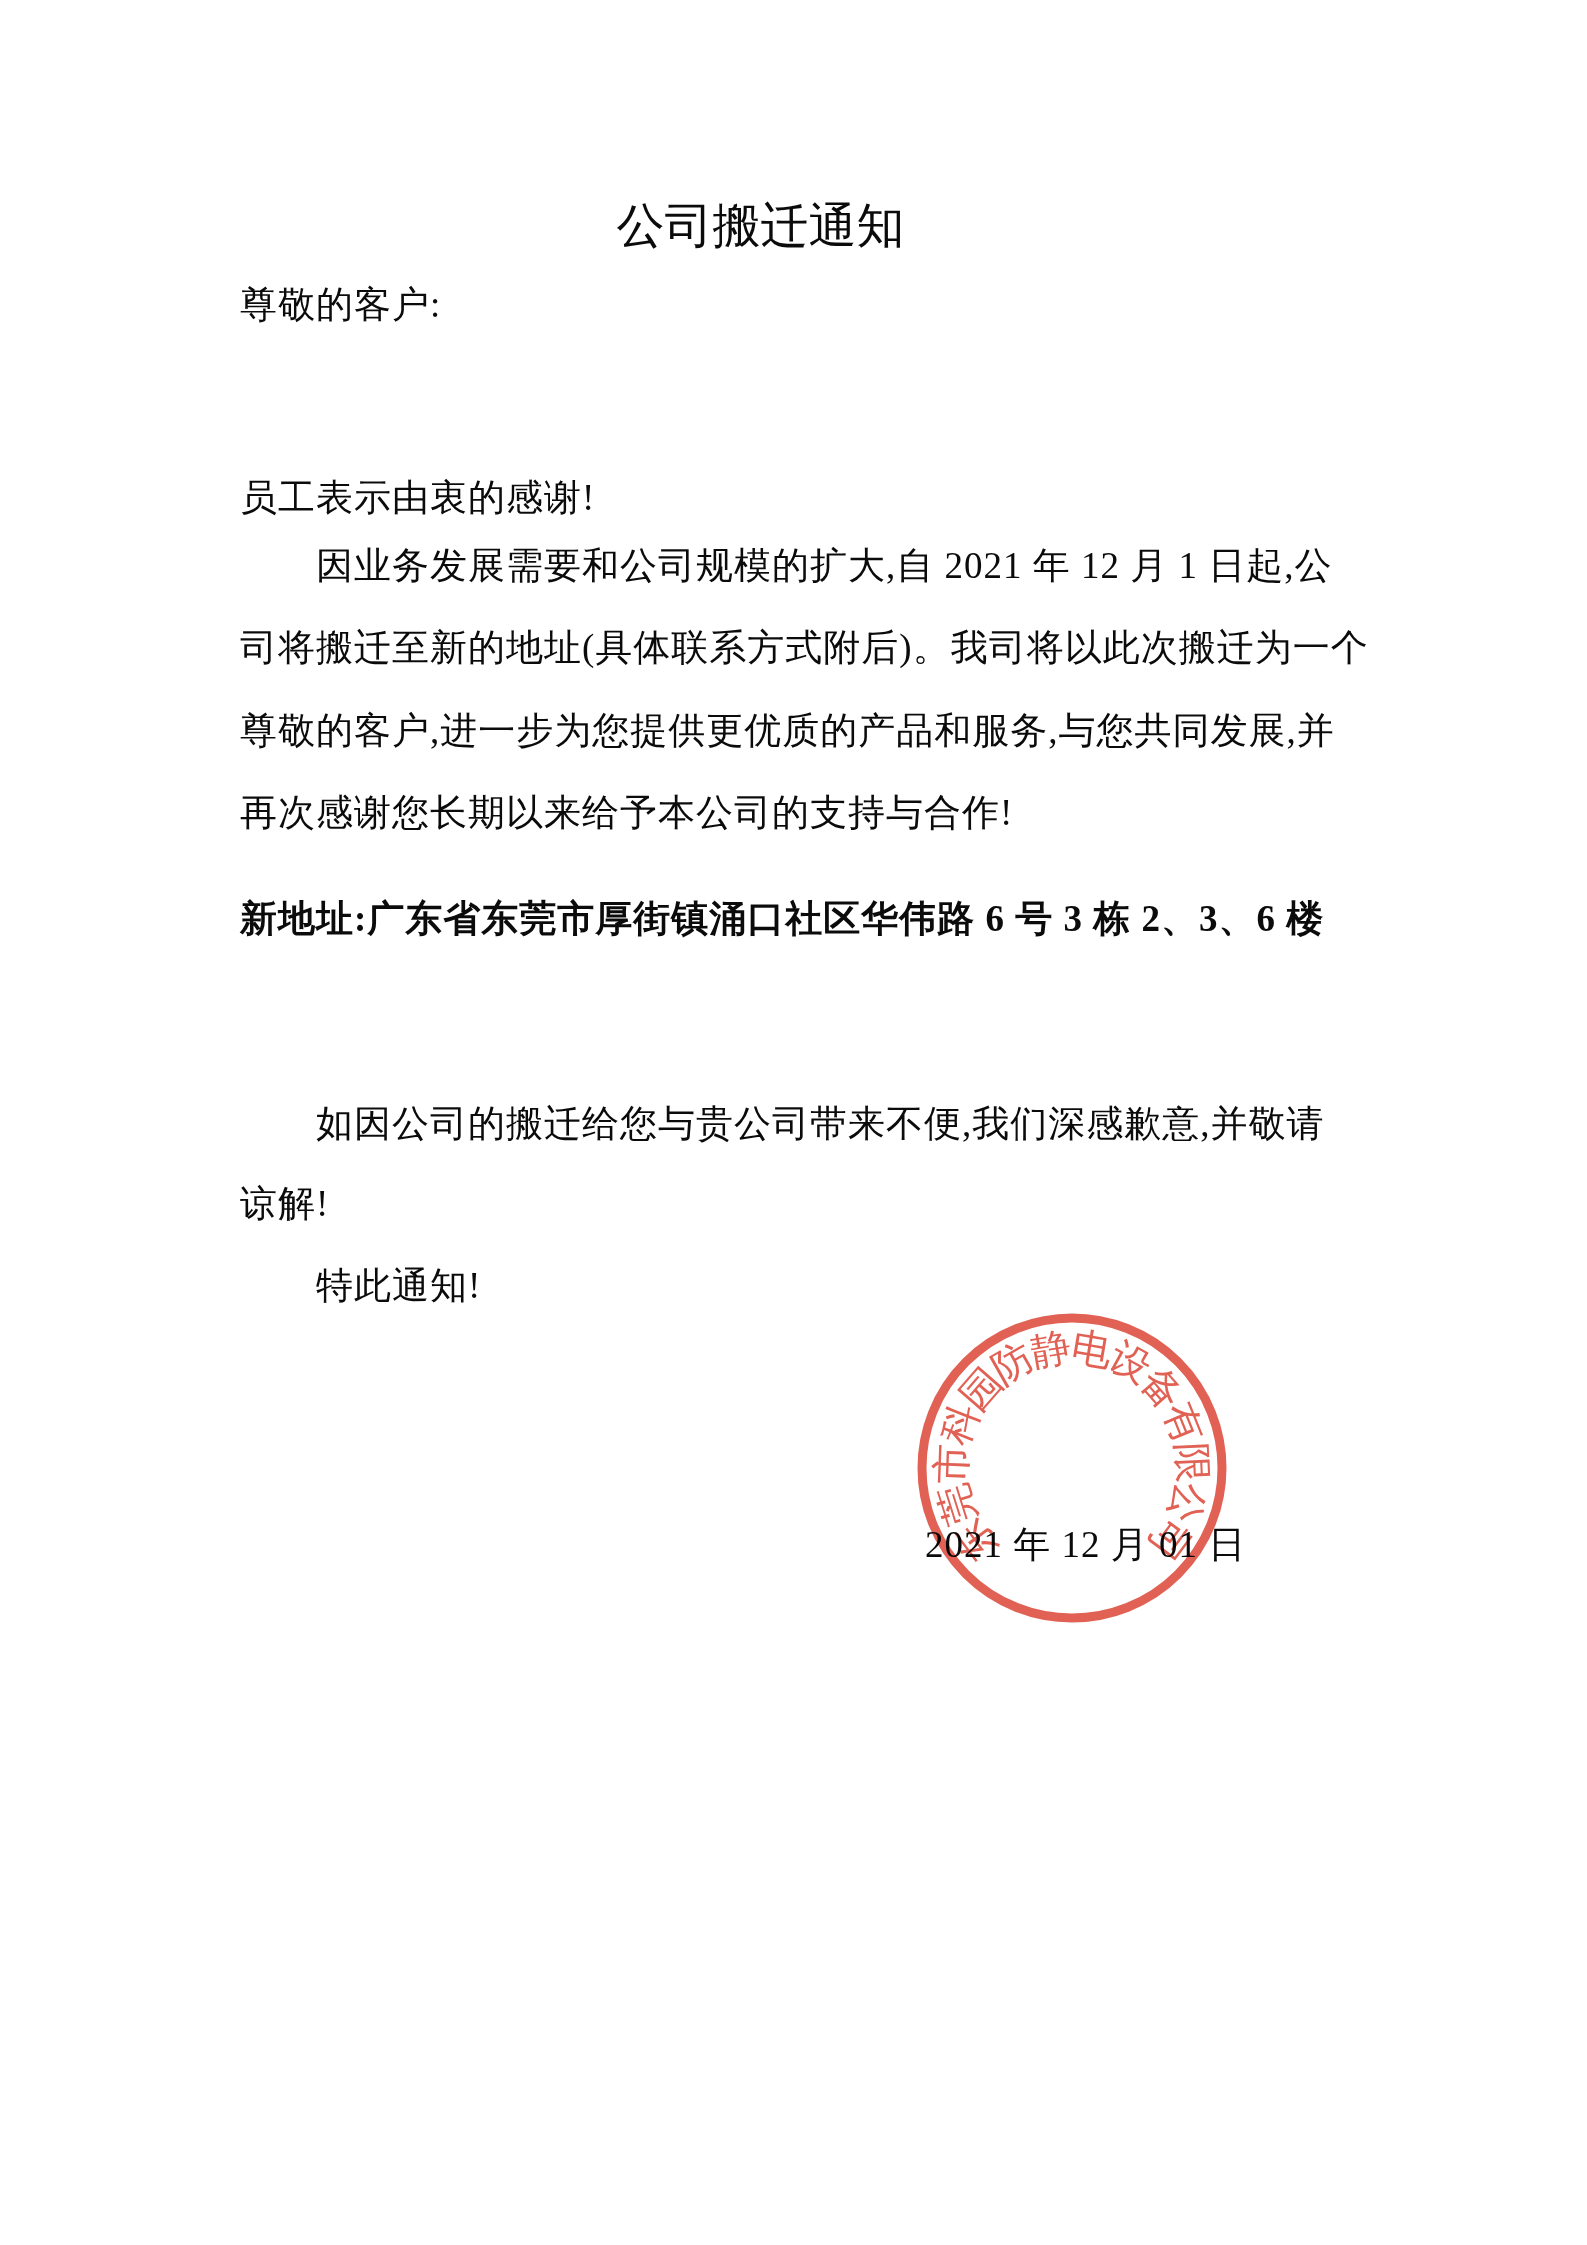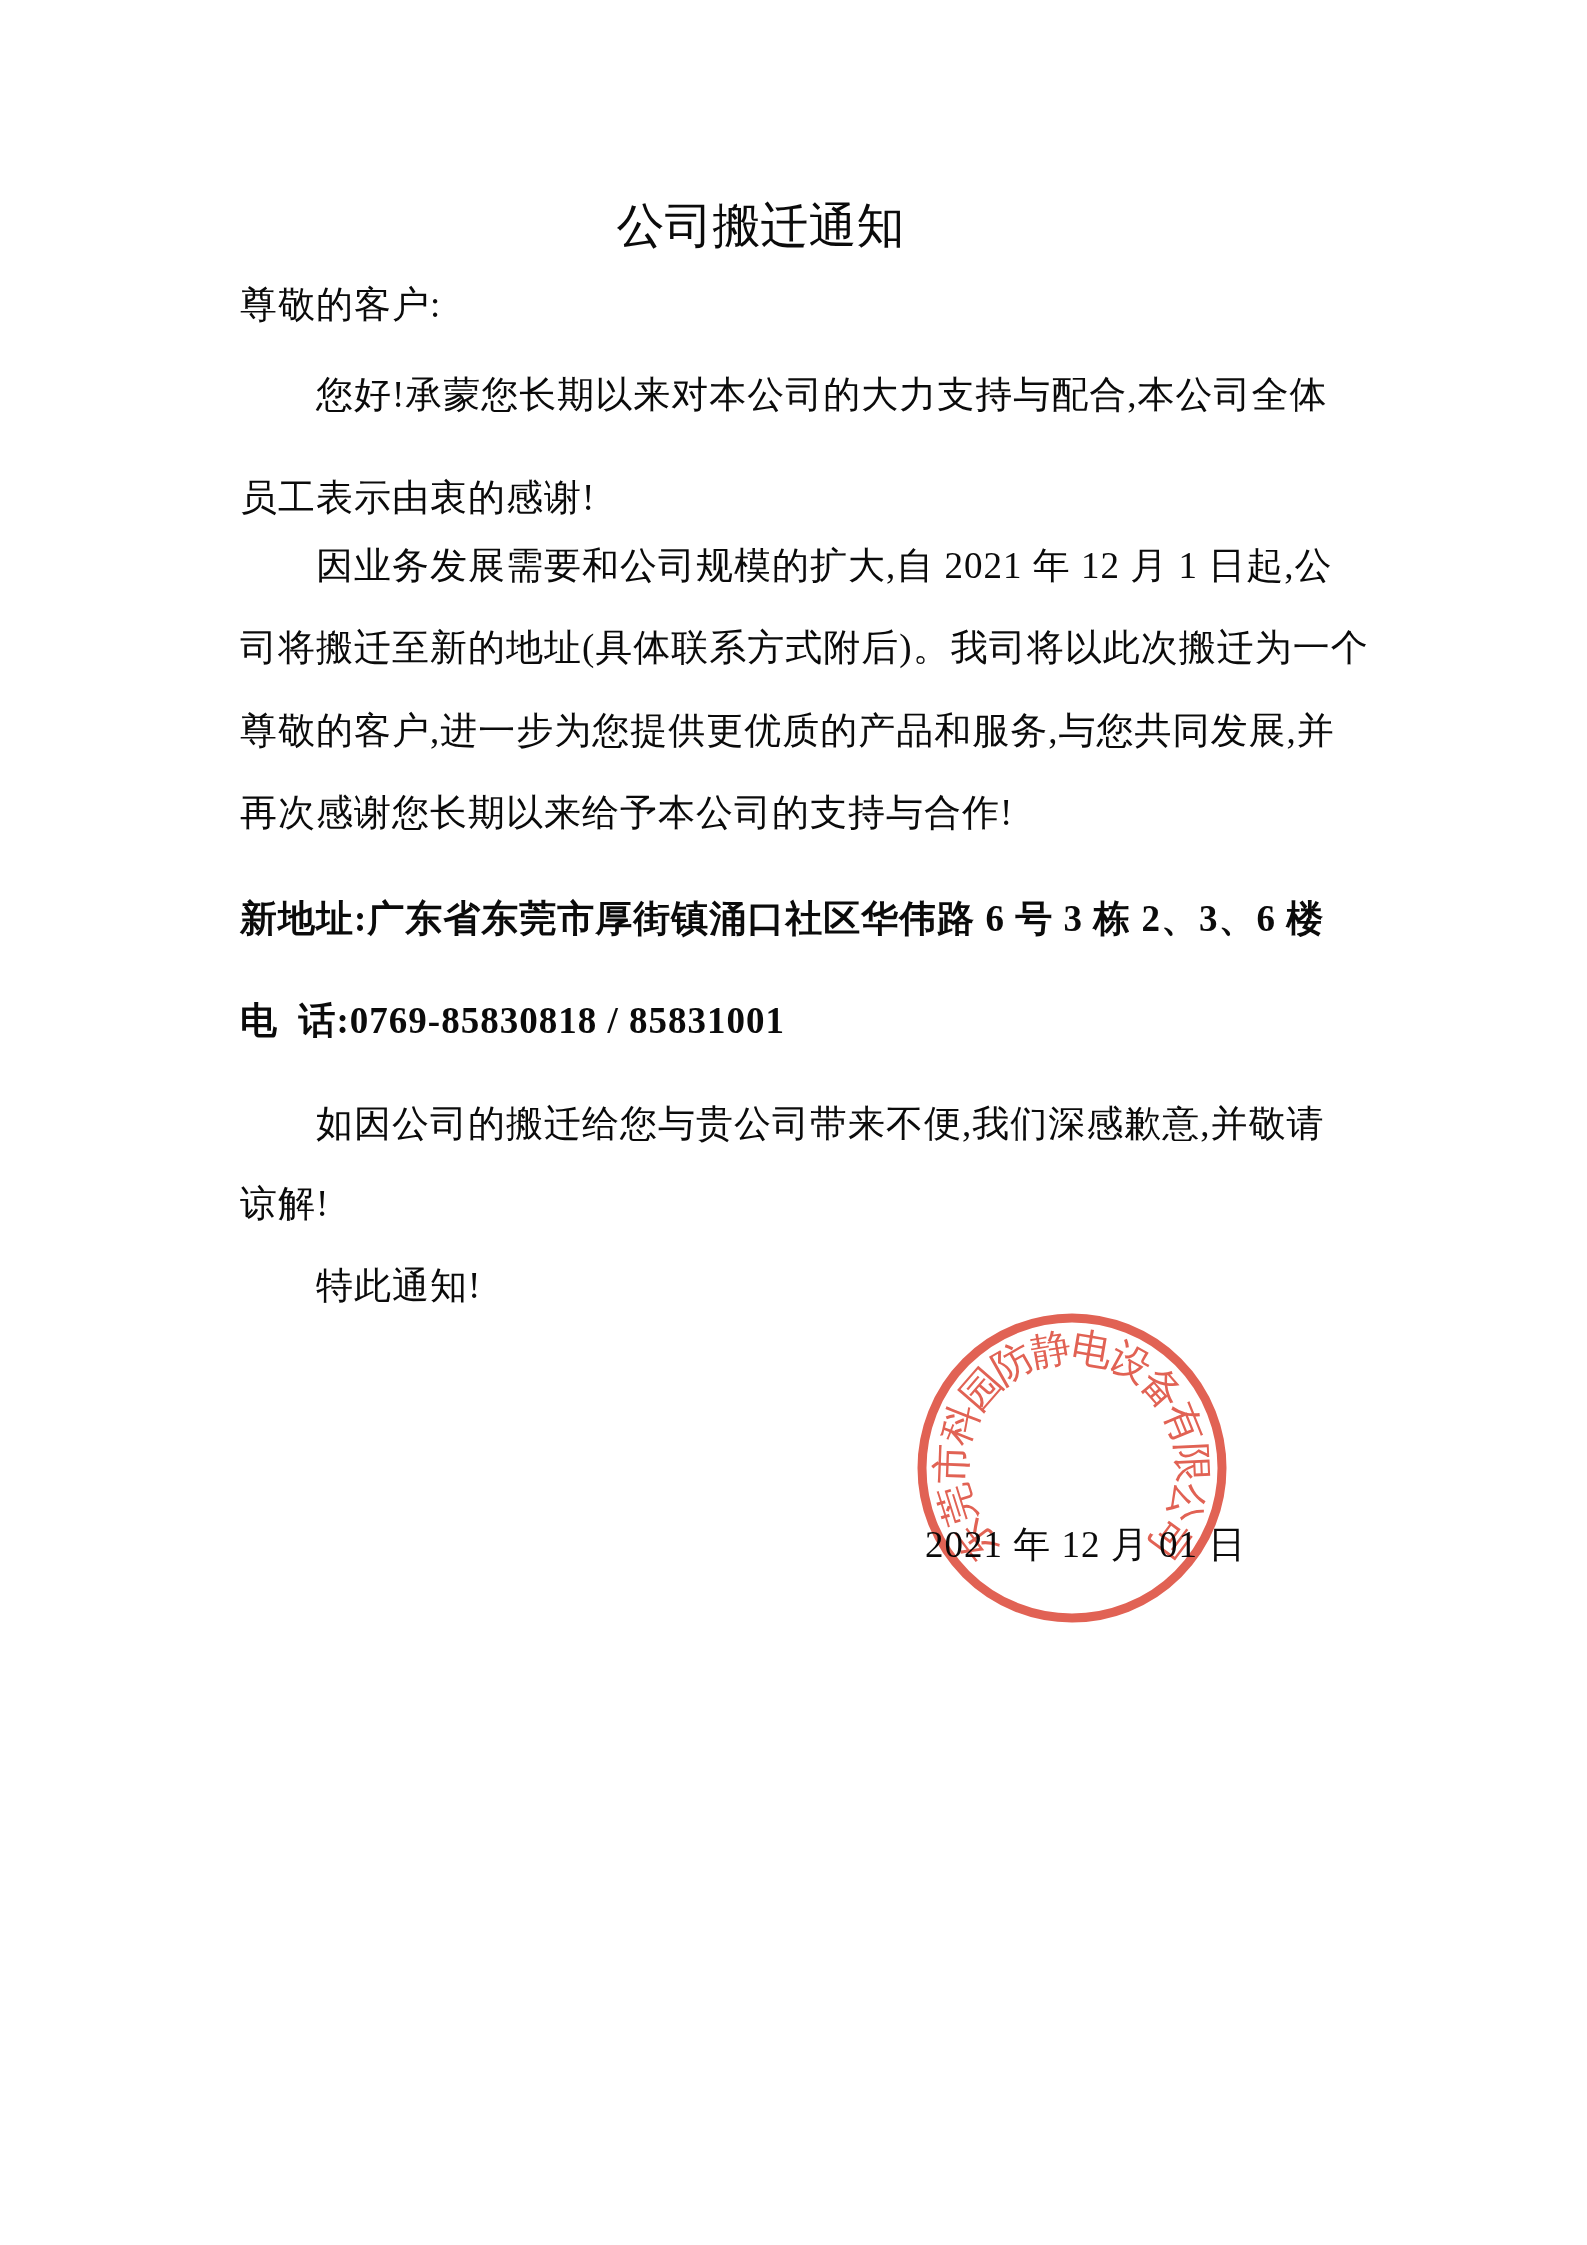--- a/index.html
+++ b/index.html
@@ -54,31 +54,29 @@
 </style>
 </head>
 <body>
 
 <div class="page">
 
   <div class="title" style="top:196px">公司搬迁通知</div>
 
   <div class="line" style="top:279px">尊敬的客户:</div>
 
-  <div class="line indent" style="top:369px">您好!承蒙您长期以来对本公司的大力支持与配合,本公司全体</div>
   <div class="line" style="top:472px">员工表示由衷的感谢!</div>
 
   <div class="line indent" style="top:540px">因业务发展需要和公司规模的扩大,自 2021 年 12 月 1 日起,公</div>
   <div class="line" style="top:622px">司将搬迁至新的地址(具体联系方式附后)。我司将以此次搬迁为一个</div>
   <div class="line" style="top:705px">尊敬的客户,进一步为您提供更优质的产品和服务,与您共同发展,并</div>
   <div class="line" style="top:787px">再次感谢您长期以来给予本公司的支持与合作!</div>
 
   <div class="line bold" style="top:893px">新地址:广东省东莞市厚街镇涌口社区华伟路 6 号 3 栋 2、3、6 楼</div>
 
-  <div class="line bold" style="top:995px">电  话:0769-85830818 / 85831001</div>
 
   <div class="line indent" style="top:1098px">如因公司的搬迁给您与贵公司带来不便,我们深感歉意,并敬请</div>
   <div class="line" style="top:1178px">谅解!</div>
 
   <div class="line indent" style="top:1260px">特此通知!</div>
 
   <div class="line sig" style="top:1519px; left:925px">2021 年 12 月 01 日</div>
 
   <svg class="stamp" viewBox="0 0 330 330">
     <circle id="seal-ring" cx="165" cy="165" r="150" fill="none" stroke-width="9" stroke="#dd4a3a"></circle>

